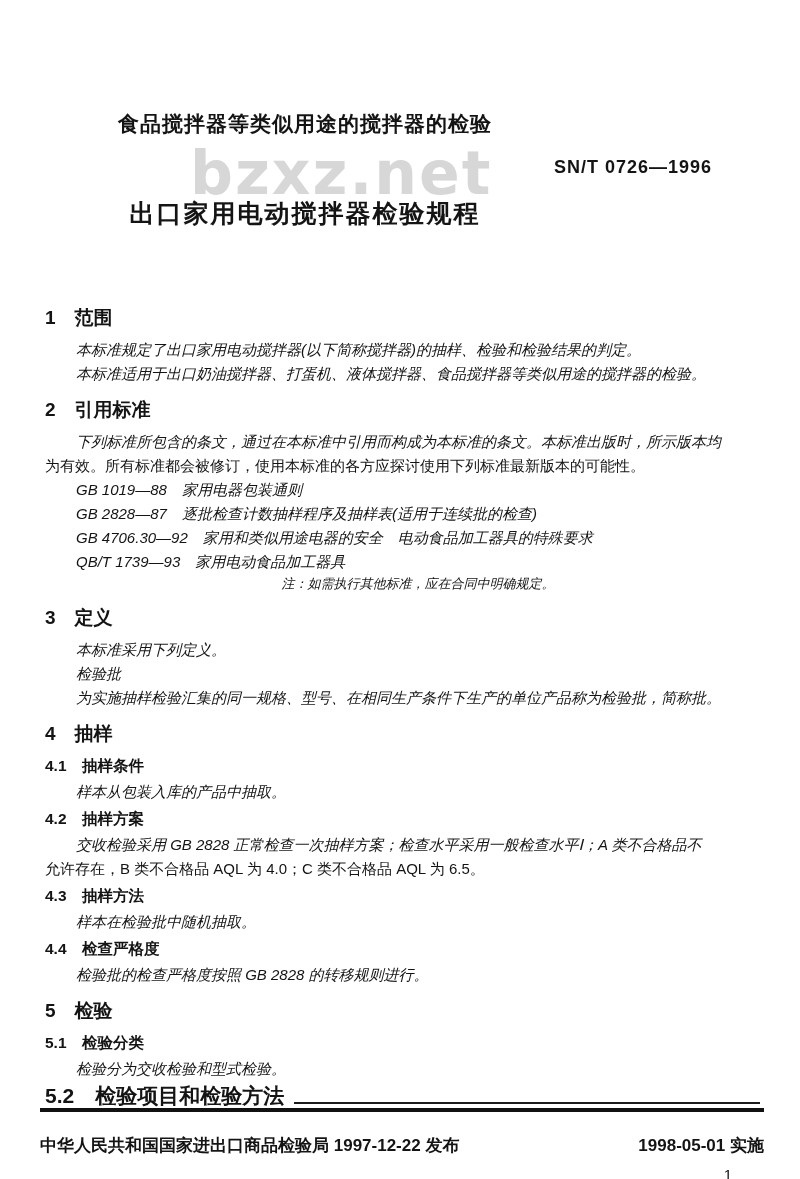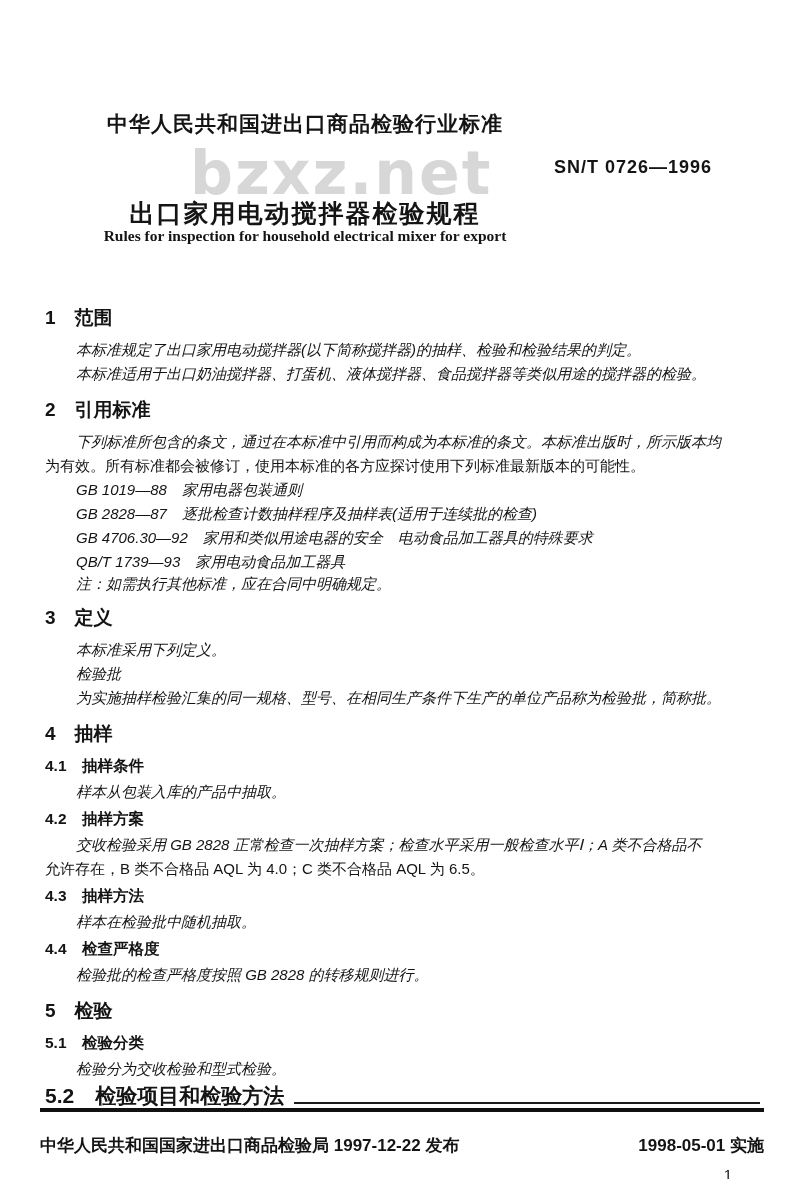--- a/index.html
+++ b/index.html
@@ -41,47 +41,46 @@
   }
   
   .body {
     position:absolute; top:306px; left:45px; right:40px; z-index:1;
     white-space:pre-wrap;
   }
   .blk-h1   { font-size:19px;  font-weight:700; line-height:24px; margin:12px 0 8px; }
   .blk-h1:first-child { margin-top:0; }
   .blk-h2   { font-size:15.5px; font-weight:700; line-height:23px; margin:3px 0 3px; }
   .blk-line { font-size:15px; line-height:24px; margin:0; }
-  .blk-note { font-size:15px; line-height:20px; margin:0; }
+  .blk-note { font-size:13px; line-height:20px; margin:0;text-align:center; }
   .indent   { padding-left:31px;font-style:italic; }
   .blk-h2rule { display:flex; align-items:flex-end; font-size:21px; font-weight:700; line-height:23px; margin:3px 0 0; }
   .blk-h2rule .rule { flex:1 1 auto; border-bottom:2px solid #1c1c1c; margin-left:10px; margin-bottom:3px; }
   
   .footer { position:absolute; left:40px; right:36px; top:1108px; z-index:1; }
   .footer-rule { height:4px; background:#111; }
   .footer-row {
     display:flex; justify-content:space-between; align-items:baseline;
     margin-top:22px; font-size:17px; font-weight:700;
   }
   .page-num { text-align:right; padding-right:32px; margin-top:9px; font-size:15px; }
 </style>
 </head>
 <body>
 
 <div class="page">
 
   <div class="watermark">bzxz.net</div>
 
-  <div class="std-type">中华人民共和国进出口商品检验行业标准</div>
+  <div class="std-type">食品搅拌器等类似用途的搅拌器的检验</div>
 
   <div class="std-num">SN/T 0726—1996</div>
 
   <div class="doc-title">出口家用电动搅拌器检验规程</div>
 
-  <div class="doc-title-en">Rules for inspection for household electrical mixer for export</div>
 
   <div class="body" id="content"><div class="blk-h1">1　范围</div><div class="blk-line indent">本标准规定了出口家用电动搅拌器(以下简称搅拌器)的抽样、检验和检验结果的判定。</div><div class="blk-line indent">本标准适用于出口奶油搅拌器、打蛋机、液体搅拌器、食品搅拌器等类似用途的搅拌器的检验。</div><div class="blk-h1">2　引用标准</div><div class="blk-line indent">下列标准所包含的条文，通过在本标准中引用而构成为本标准的条文。本标准出版时，所示版本均</div><div class="blk-line">为有效。所有标准都会被修订，使用本标准的各方应探讨使用下列标准最新版本的可能性。</div><div class="blk-line indent">GB 1019—88　家用电器包装通则</div><div class="blk-line indent">GB 2828—87　逐批检查计数抽样程序及抽样表(适用于连续批的检查)</div><div class="blk-line indent">GB 4706.30—92　家用和类似用途电器的安全　电动食品加工器具的特殊要求</div><div class="blk-line indent">QB/T 1739—93　家用电动食品加工器具</div><div class="blk-note indent">注：如需执行其他标准，应在合同中明确规定。</div><div class="blk-h1">3　定义</div><div class="blk-line indent">本标准采用下列定义。</div><div class="blk-line indent">检验批</div><div class="blk-line indent">为实施抽样检验汇集的同一规格、型号、在相同生产条件下生产的单位产品称为检验批，简称批。</div><div class="blk-h1">4　抽样</div><div class="blk-h2">4.1　抽样条件</div><div class="blk-line indent">样本从包装入库的产品中抽取。</div><div class="blk-h2">4.2　抽样方案</div><div class="blk-line indent">交收检验采用 GB 2828 正常检查一次抽样方案；检查水平采用一般检查水平Ⅰ；A 类不合格品不</div><div class="blk-line">允许存在，B 类不合格品 AQL 为 4.0；C 类不合格品 AQL 为 6.5。</div><div class="blk-h2">4.3　抽样方法</div><div class="blk-line indent">样本在检验批中随机抽取。</div><div class="blk-h2">4.4　检查严格度</div><div class="blk-line indent">检验批的检查严格度按照 GB 2828 的转移规则进行。</div><div class="blk-h1">5　检验</div><div class="blk-h2">5.1　检验分类</div><div class="blk-line indent">检验分为交收检验和型式检验。</div><div class="blk-h2rule"><span>5.2　检验项目和检验方法</span><span class="rule"></span></div></div>
 
   <div class="footer">
     <div class="footer-rule"></div>
     <div class="footer-row">
       <span>中华人民共和国国家进出口商品检验局 1997-12-22 发布</span>
       <span>1998-05-01 实施</span>
     </div>
     <div class="page-num">1</div>

